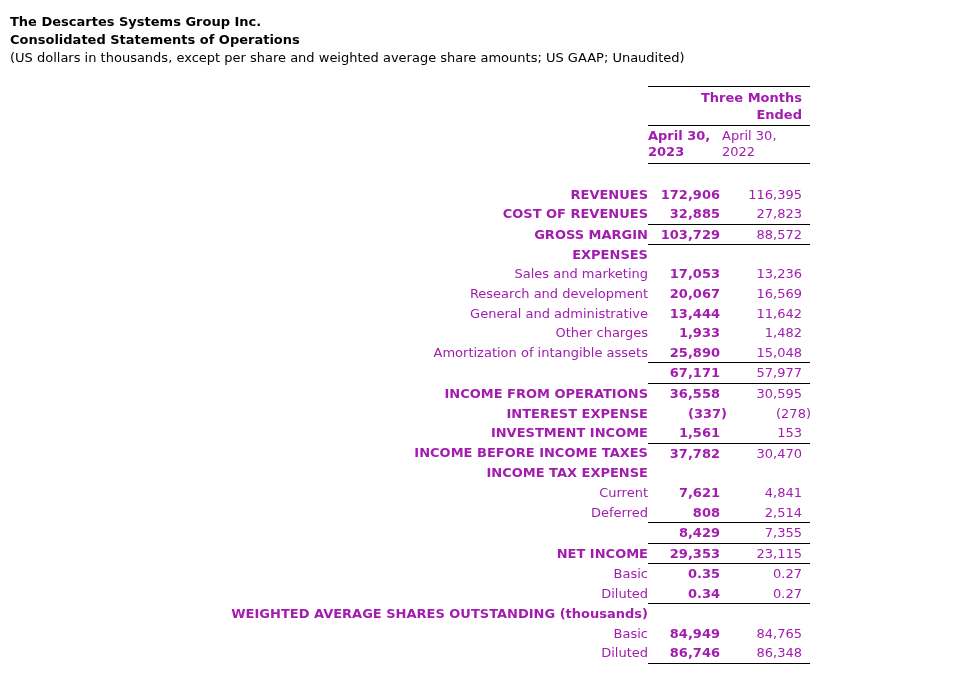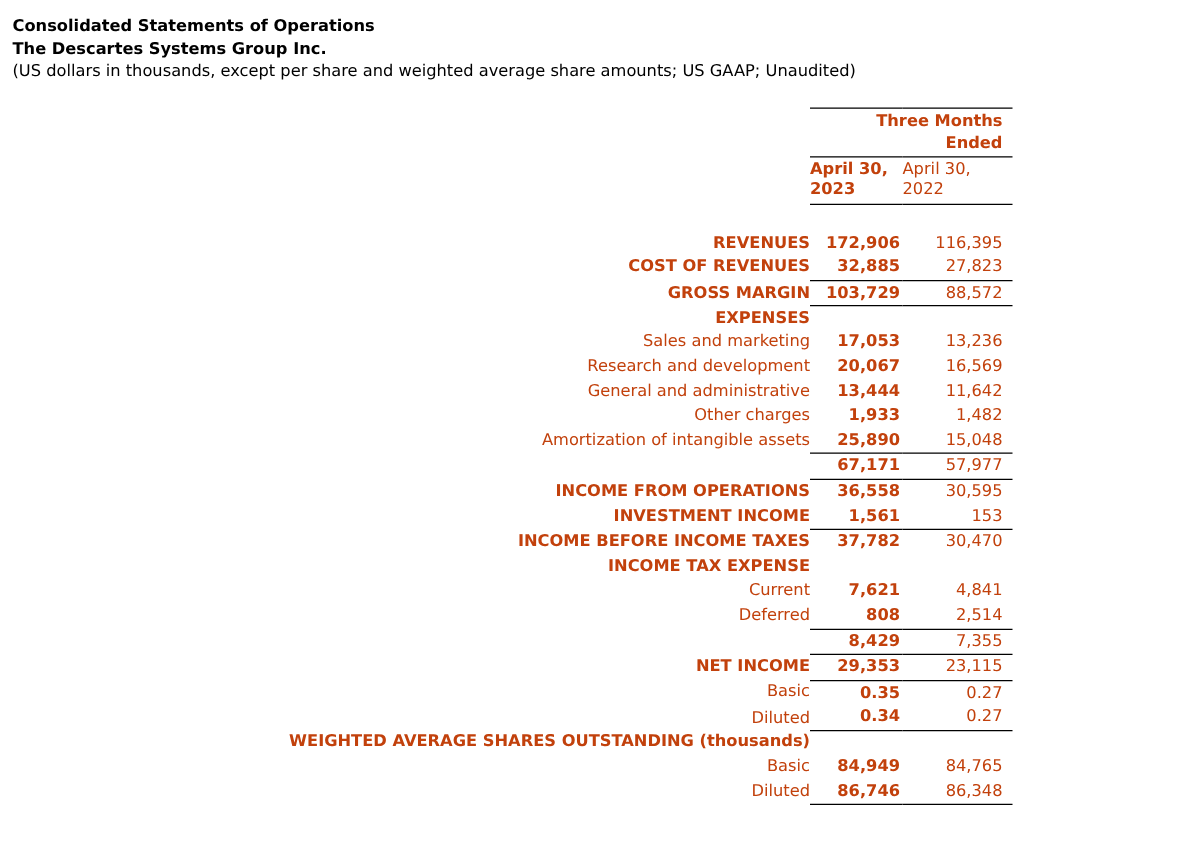--- a/index.html
+++ b/index.html
@@ -24,21 +24,21 @@
   .doc-note  { font-weight: normal; line-height: 18px; white-space: nowrap; }
 
   table.statement {
     position: absolute;
     top: 86px;
     left: 10px;
     width: 800px;
     border-collapse: collapse;
     table-layout: fixed;
     font-size: 13px;
-    color: #c2410c;
+    color: #a21caf;
   }
   col.c-label { width: 638px; }
   col.c-2023  { width: 74px; }
   col.c-2022  { width: 88px; }
 
   .period-cell {
     border-top: 1px solid #000;
     border-bottom: 1px solid #000;
     height: 37px;
     text-align: right;
@@ -76,22 +76,22 @@
   td.underline { border-bottom: 1px solid #000; }
   td.num.col2023 .neg { margin-right: -7px; }
   td.num.col2022 .neg { margin-right: -9px; }
 </style>
 </head>
 <body>
 
 <div class="page">
 
   <div class="doc-header">
+    <div class="doc-title">The Descartes Systems Group Inc.</div>
     <div class="doc-title">Consolidated Statements of Operations</div>
-    <div class="doc-title">The Descartes Systems Group Inc.</div>
     <div class="doc-note">(US dollars in thousands, except per share and weighted average share amounts; US GAAP; Unaudited)</div>
   </div>
 
   <table class="statement">
     <colgroup>
       <col class="c-label">
       <col class="c-2023">
       <col class="c-2022">
     </colgroup>
     <thead>
@@ -169,20 +169,25 @@
           <td class="label"></td>
           <td class="num col2023 underline"><span>67,171</span></td>
           <td class="num col2022 underline"><span>57,977</span></td>
         </tr>
         <tr>
           <td class="label bold">INCOME FROM OPERATIONS</td>
           <td class="num col2023"><span>36,558</span></td>
           <td class="num col2022"><span>30,595</span></td>
         </tr>
         <tr>
+          <td class="label bold">INTEREST EXPENSE</td>
+          <td class="num col2023"><span class="neg">(337)</span></td>
+          <td class="num col2022"><span class="neg">(278)</span></td>
+        </tr>
+        <tr>
           <td class="label bold">INVESTMENT INCOME</td>
           <td class="num col2023 underline"><span>1,561</span></td>
           <td class="num col2022 underline"><span>153</span></td>
         </tr>
         <tr>
           <td class="label bold">INCOME BEFORE INCOME TAXES</td>
           <td class="num col2023"><span>37,782</span></td>
           <td class="num col2022"><span>30,470</span></td>
         </tr>
         <tr>

